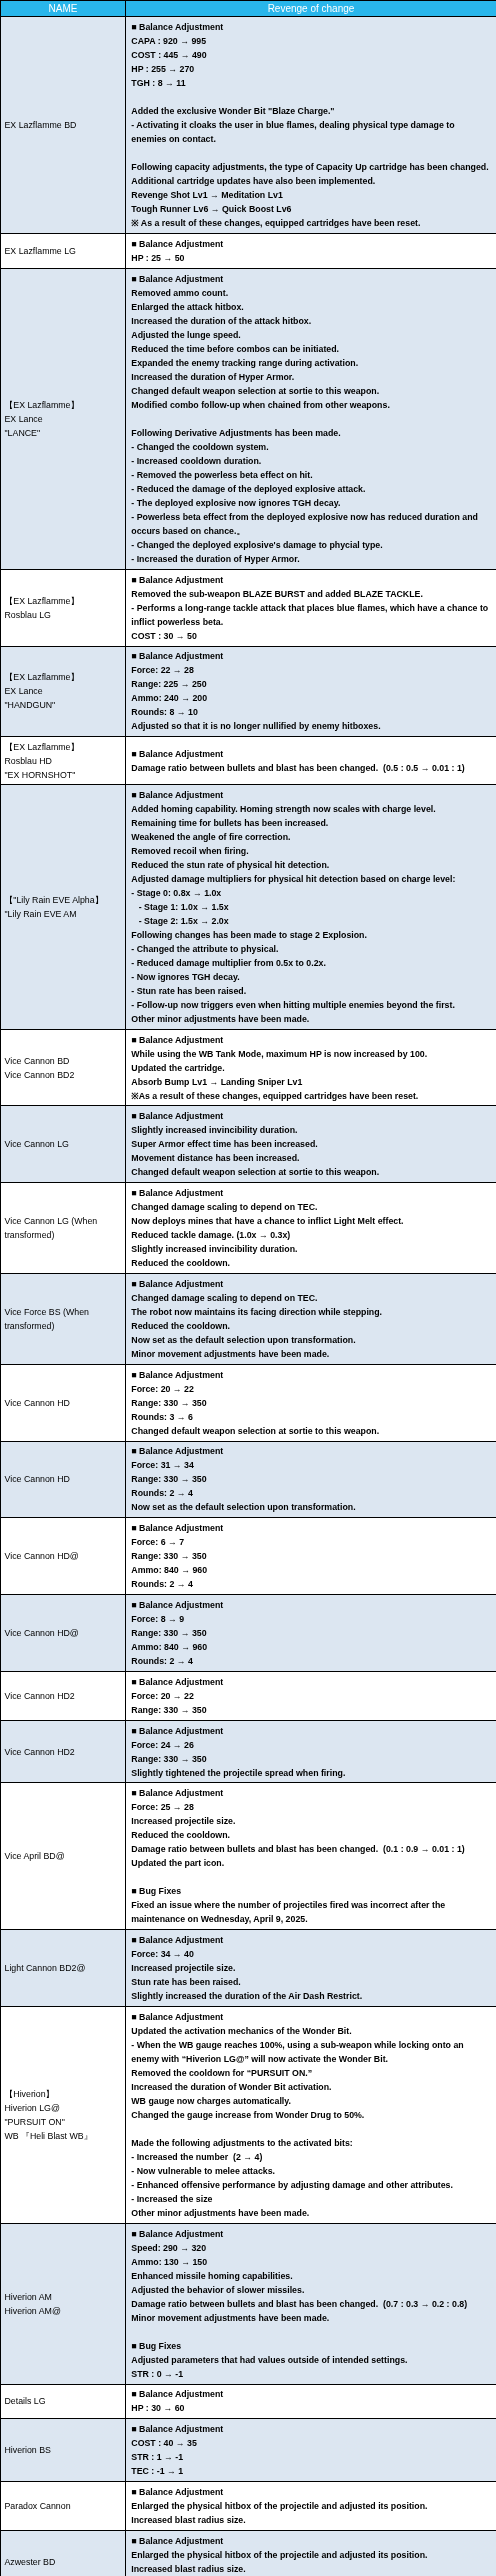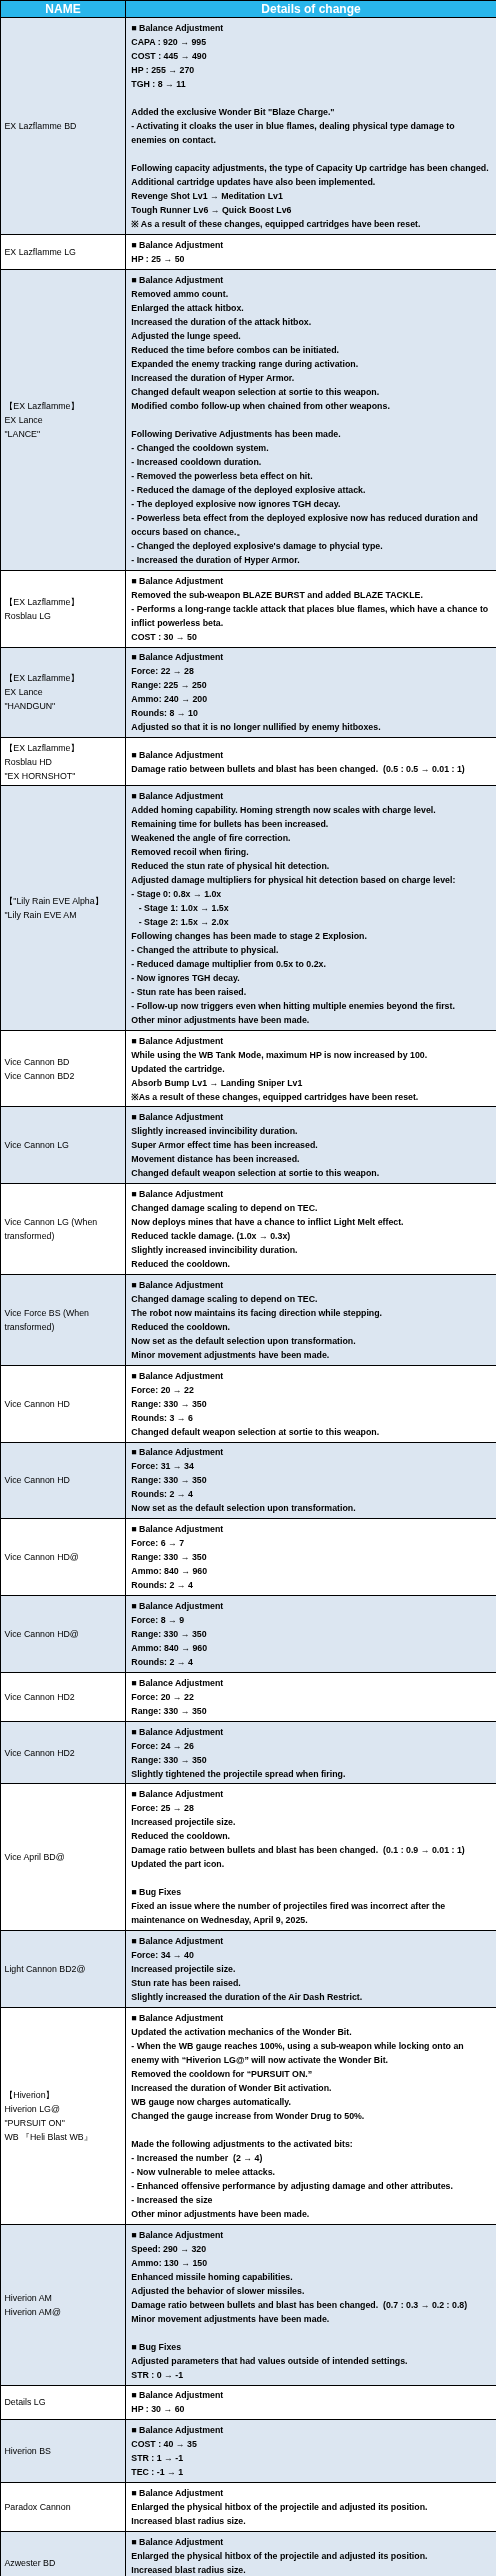--- a/index.html
+++ b/index.html
@@ -15,22 +15,22 @@
     width:497px;
     border-collapse:collapse;
     table-layout:fixed;
   }
   .patch-table,.patch-table th,.patch-table td{
     border:1.2px solid var(--border);
   }
   .patch-table th{
     background:var(--header-bg);
     color:var(--header-text);
-    font-size:12px;
-    font-weight:bold;
+    font-size:10px;
+    font-weight:normal;
     padding:1.2px 2.3px;
     height:13px;
   }
   .patch-table td{
     vertical-align:middle;
     font-size:8.8px;
     line-height:14px;
     white-space:pre-wrap;
     word-wrap:break-word;
   }
@@ -53,21 +53,21 @@
 <body>
 
 <table class="patch-table">
   <colgroup>
     <col class="name-col">
     <col>
   </colgroup>
   <thead>
     <tr>
       <th>NAME</th>
-      <th>Details of change</th>
+      <th>Revenge of change</th>
     </tr>
   </thead>
   <tbody>
       <tr class="shade">
         <td class="name-cell">EX Lazflamme BD</td>
         <td class="details-cell">■ Balance Adjustment
 CAPA : 920 → 995
 COST : 445 → 490
 HP : 255 → 270
 TGH : 8 → 11

